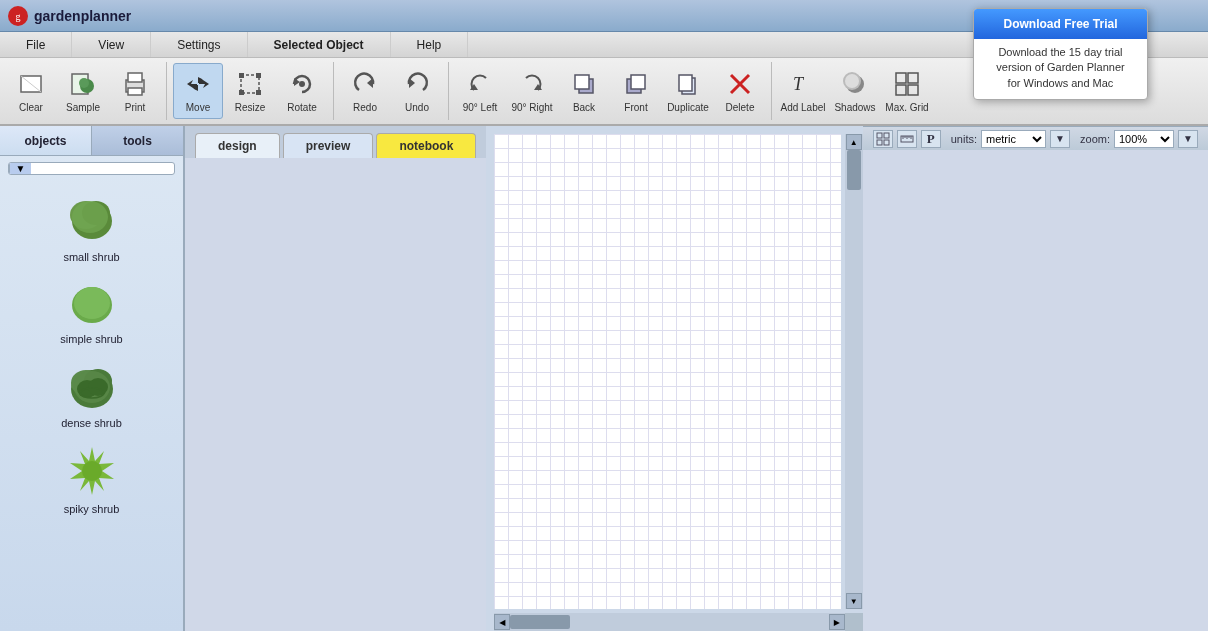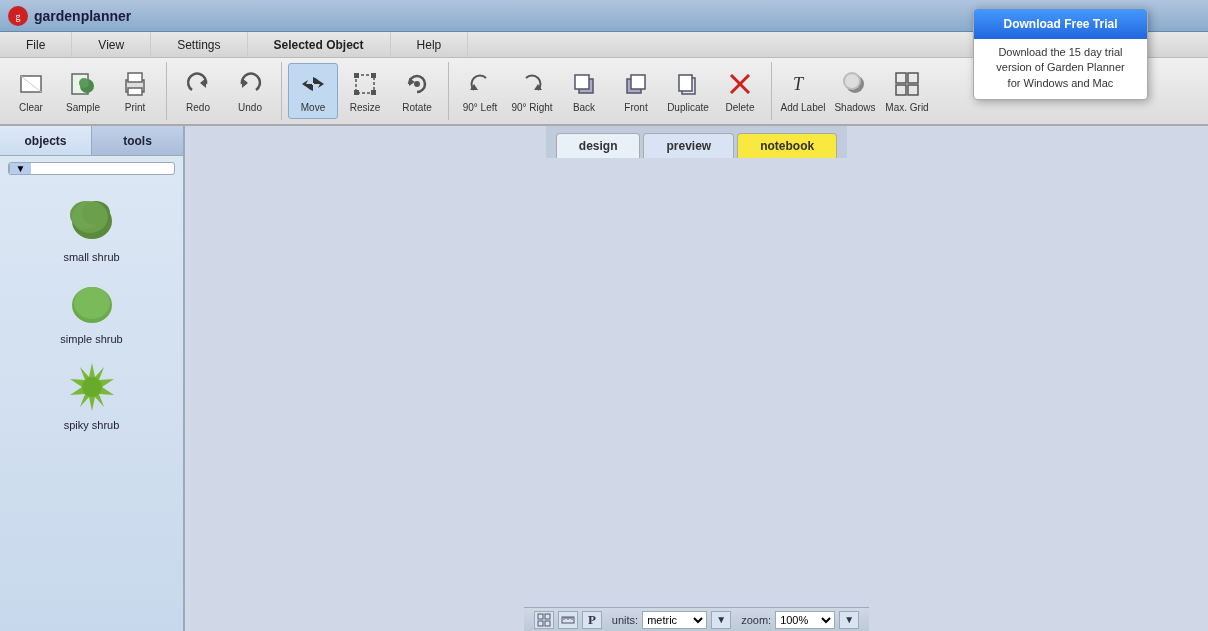--- a/index.html
+++ b/index.html
@@ -226,22 +226,21 @@
       width: 54px; height: 54px;
     }
     .shrub-spiky {
       width: 56px; height: 56px;
     }
 
     
     #right-area {
       flex: 1;
       display: flex;
-      flex-direction: column;
-      align-items: center;
+      flex-direction: row;
     }
 
     
     #content-tabs {
       display: flex;
       height: 32px;
       background: #c0ccdc;
       align-items: flex-end;
       padding: 0 10px;
       gap: 3px;
@@ -428,41 +427,20 @@
           <rect x="5" y="10" width="18" height="12" fill="#ddd" stroke="#666" stroke-width="1.5"></rect>
           <rect x="7" y="3" width="14" height="9" fill="white" stroke="#666" stroke-width="1.5"></rect>
           <rect x="7" y="18" width="14" height="7" fill="white" stroke="#666" stroke-width="1.5"></rect>
         </svg>
       </div>
       <span class="label">Print</span>
     </div>
   </div>
 
   <div class="toolbar-group">
-    <div class="tb-btn">
-      <div class="icon-area">
-        <svg width="28" height="28" viewBox="0 0 28 28">
-          <path d="M8 20 A9 9 0 1 1 22 14" fill="none" stroke="#555" stroke-width="2.5"></path>
-          <polygon points="22,8 22,18 16,13" fill="#555"></polygon>
-        </svg>
-      </div>
-      <span class="label">Redo</span>
-    </div>
-    <div class="tb-btn">
-      <div class="icon-area">
-        <svg width="28" height="28" viewBox="0 0 28 28">
-          <path d="M20 20 A9 9 0 1 0 6 14" fill="none" stroke="#555" stroke-width="2.5"></path>
-          <polygon points="6,8 6,18 12,13" fill="#555"></polygon>
-        </svg>
-      </div>
-      <span class="label">Undo</span>
-    </div>
-  </div>
-
-  <div class="toolbar-group">
     <div class="tb-btn" style="background:#c0d8f0; border-color:#88aacc;">
       <div class="icon-area">
         <svg width="28" height="28" viewBox="0 0 28 28">
           <polygon points="14,3 18,9 14,7 14,13 20,13 18,9" fill="#333"></polygon>
           <polygon points="14,25 10,19 14,21 14,15 8,15 10,19" fill="#333"></polygon>
           <polygon points="3,14 9,10 7,14 13,14 13,20 9,18" fill="#333"></polygon>
           <polygon points="25,14 19,18 21,14 15,14 15,8 19,10" fill="#333"></polygon>
         </svg>
       </div>
       <span class="label">Move</span>
@@ -481,20 +459,41 @@
     </div>
     <div class="tb-btn">
       <div class="icon-area">
         <svg width="28" height="28" viewBox="0 0 28 28">
           <path d="M6 14 A8 8 0 1 1 14 22" fill="none" stroke="#555" stroke-width="2.5"></path>
           <circle cx="14" cy="14" r="3" fill="#555"></circle>
           <polygon points="6,8 6,16 12,12" fill="#555"></polygon>
         </svg>
       </div>
       <span class="label">Rotate</span>
+    </div>
+  </div>
+
+  <div class="toolbar-group">
+    <div class="tb-btn">
+      <div class="icon-area">
+        <svg width="28" height="28" viewBox="0 0 28 28">
+          <path d="M8 20 A9 9 0 1 1 22 14" fill="none" stroke="#555" stroke-width="2.5"></path>
+          <polygon points="22,8 22,18 16,13" fill="#555"></polygon>
+        </svg>
+      </div>
+      <span class="label">Redo</span>
+    </div>
+    <div class="tb-btn">
+      <div class="icon-area">
+        <svg width="28" height="28" viewBox="0 0 28 28">
+          <path d="M20 20 A9 9 0 1 0 6 14" fill="none" stroke="#555" stroke-width="2.5"></path>
+          <polygon points="6,8 6,18 12,13" fill="#555"></polygon>
+        </svg>
+      </div>
+      <span class="label">Undo</span>
     </div>
   </div>
 
   <div class="toolbar-group">
     <div class="tb-btn">
       <div class="icon-area">
         <svg width="28" height="28" viewBox="0 0 28 28">
           <path d="M20 8 A8 8 0 1 0 8 20" fill="none" stroke="#555" stroke-width="2"></path>
           <polygon points="8,14 4,20 12,20" fill="#555"></polygon>
         </svg>
@@ -609,20 +608,35 @@
       <div class="object-item">
         <div class="obj-icon shrub-simple">
           <svg width="52" height="52" viewBox="0 0 52 52">
             <ellipse cx="26" cy="28" rx="20" ry="18" fill="#6aaa4a"></ellipse>
             <ellipse cx="26" cy="26" rx="18" ry="16" fill="#7aba5a"></ellipse>
           </svg>
         </div>
         <span class="obj-label">simple shrub</span>
       </div>
 
+      <div class="object-item">
+        <div class="obj-icon shrub-dense">
+          <svg width="54" height="54" viewBox="0 0 54 54">
+            <ellipse cx="27" cy="30" rx="21" ry="19" fill="#4a7a3a"></ellipse>
+            <ellipse cx="21" cy="24" rx="15" ry="13" fill="#5a8a4a"></ellipse>
+            <ellipse cx="33" cy="22" rx="14" ry="12" fill="#4a7a3a"></ellipse>
+            <ellipse cx="27" cy="28" rx="18" ry="16" fill="#5a8a4a" opacity="0.8"></ellipse>
+            <ellipse cx="22" cy="30" rx="10" ry="9" fill="#3a6a2a"></ellipse>
+            <ellipse cx="33" cy="28" rx="10" ry="9" fill="#3a6a2a"></ellipse>
+
+            <ellipse cx="27" cy="34" rx="12" ry="5" fill="none" stroke="#3a6a2a" stroke-width="1.5"></ellipse>
+          </svg>
+        </div>
+        <span class="obj-label">dense shrub</span>
+      </div>
 
       <div class="object-item">
         <div class="obj-icon shrub-spiky">
           <svg width="56" height="56" viewBox="0 0 56 56">
 
             <polygon points="28,4 31,18 40,8 35,21 50,20 38,28 50,36 35,35 40,48 31,38 28,52 25,38 16,48 21,35 6,36 18,28 6,20 21,21 16,8 25,18" fill="#7ab83a"></polygon>
             <circle cx="28" cy="28" r="10" fill="#6aaa2a"></circle>
           </svg>
         </div>
         <span class="obj-label">spiky shrub</span>

